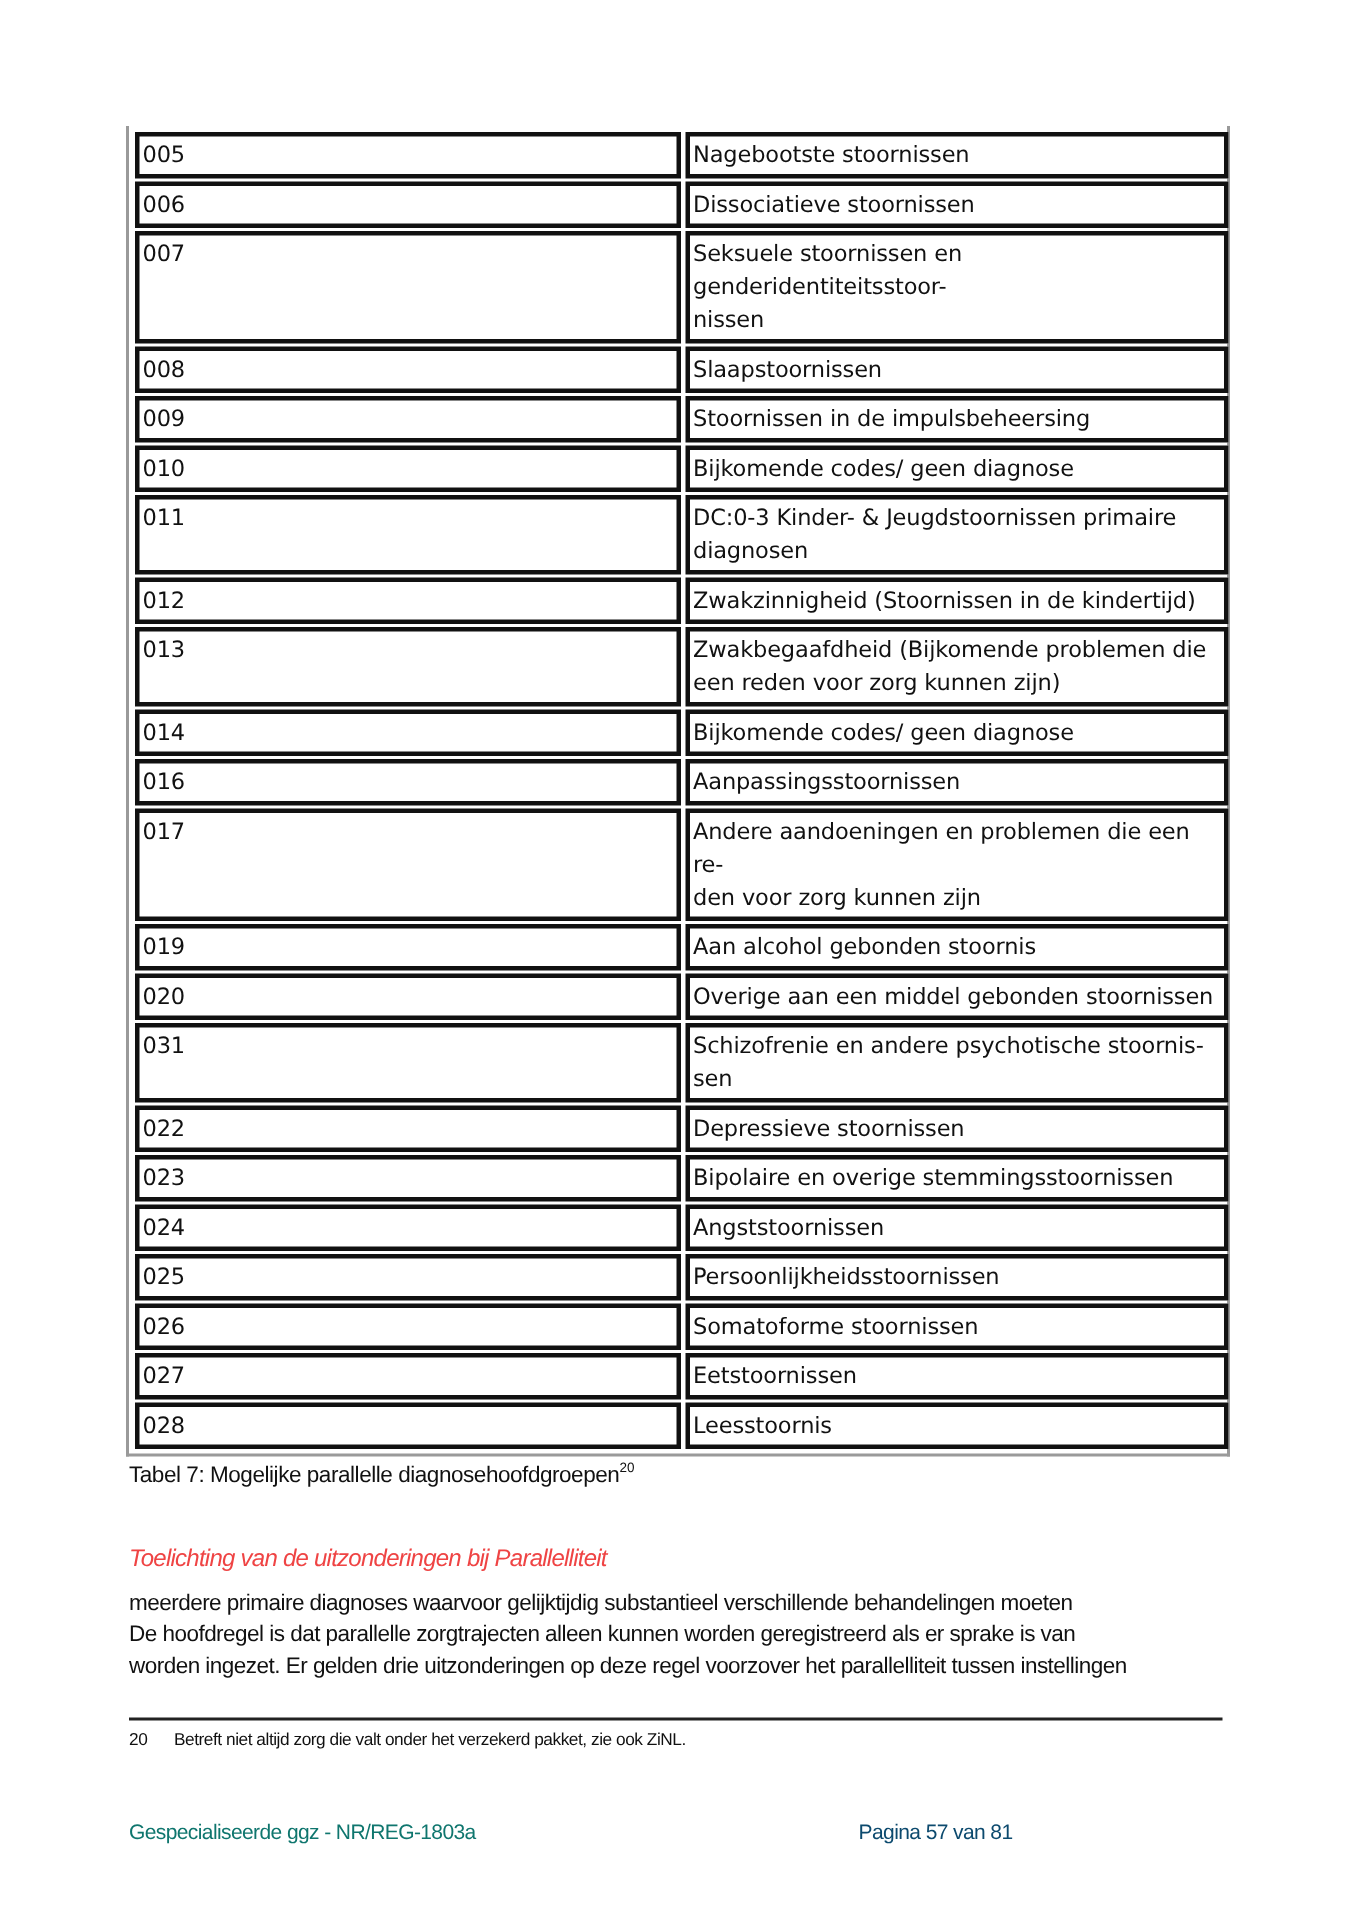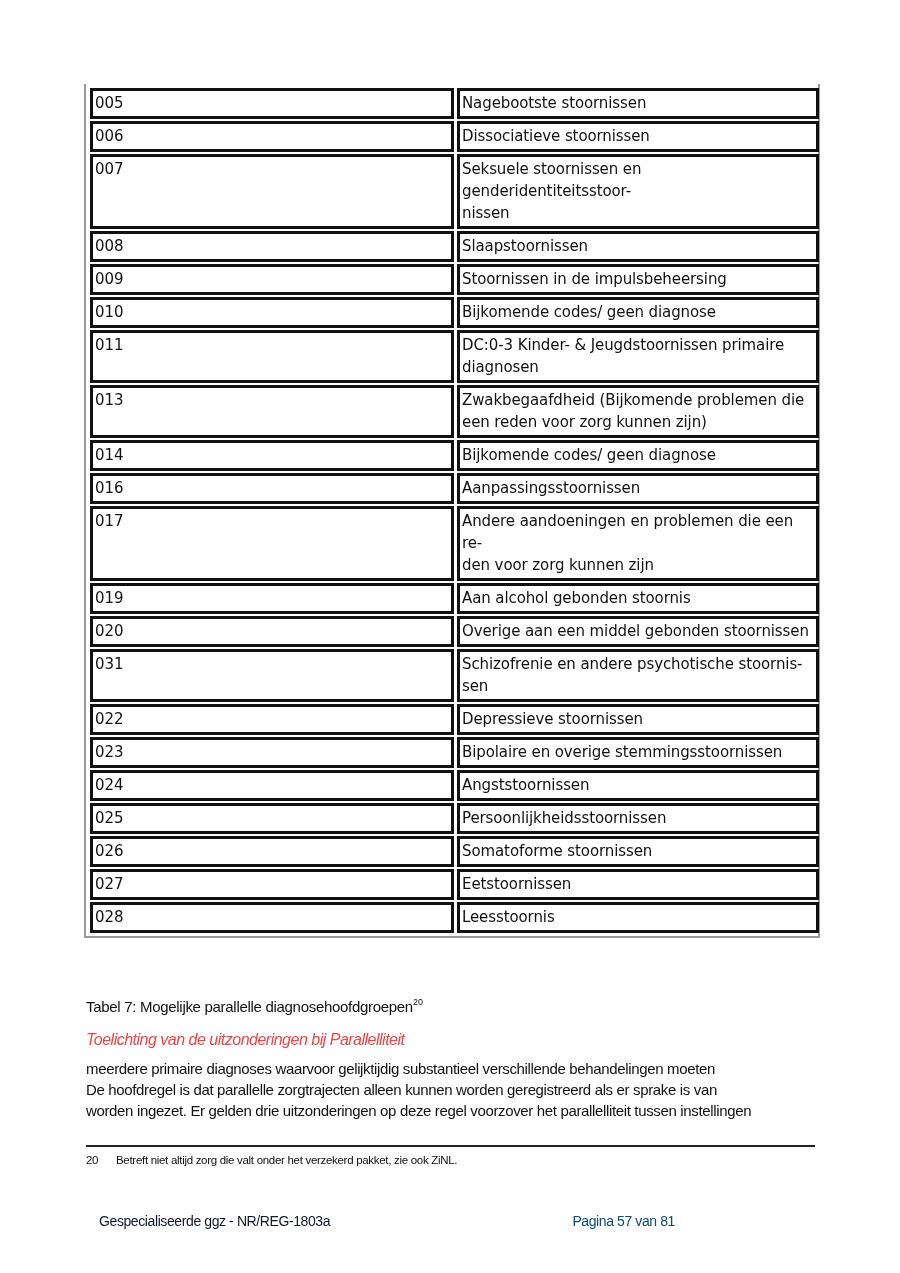--- a/index.html
+++ b/index.html
@@ -56,21 +56,20 @@
     table.diag tr.single td { height: 22px; }
     
     .caption {
       position: absolute;
       left: 86px;
       top: 973px;
       font-family: "Liberation Sans", sans-serif;
       font-size: 15px;
       color: #111111;
       letter-spacing: -0.3px;
-      margin-top: 24px;
     }
     .caption sup {
       font-size: 9px;
       vertical-align: 7px;
       letter-spacing: 0;
     }
     .subheading {
       position: absolute;
       left: 86px;
       top: 1031px;
@@ -113,23 +112,22 @@
     .footnote .fn-num {
       display: inline-block;
       width: 30px;
     }
     .footer-left {
       position: absolute;
       left: 86px;
       top: 1213px;
       font-family: "Liberation Sans", sans-serif;
       font-size: 14px;
-      color: #0f172a;
+      color: #0f766e;
       letter-spacing: -0.4px;
-      margin-left: 13px;
     }
     .footer-right {
       position: absolute;
       right: 77px;
       top: 1213px;
       font-family: "Liberation Sans", sans-serif;
       font-size: 14px;
       color: #0c4a6e;
       letter-spacing: -0.4px;
     }
@@ -177,20 +175,26 @@
             <td class="code">010</td>
             <td class="desc">
               <div>Bijkomende codes/ geen diagnose</div>
             </td>
           </tr>
           <tr class="multi">
             <td class="code">011</td>
             <td class="desc">
               <div>DC:0-3 Kinder- &amp; Jeugdstoornissen primaire</div>
               <div>diagnosen</div>
+            </td>
+          </tr>
+          <tr class="single">
+            <td class="code">012</td>
+            <td class="desc">
+              <div>Zwakzinnigheid (Stoornissen in de kindertijd)</div>
             </td>
           </tr>
           <tr class="multi">
             <td class="code">013</td>
             <td class="desc">
               <div>Zwakbegaafdheid (Bijkomende problemen die</div>
               <div>een reden voor zorg kunnen zijn)</div>
             </td>
           </tr>
           <tr class="single">

